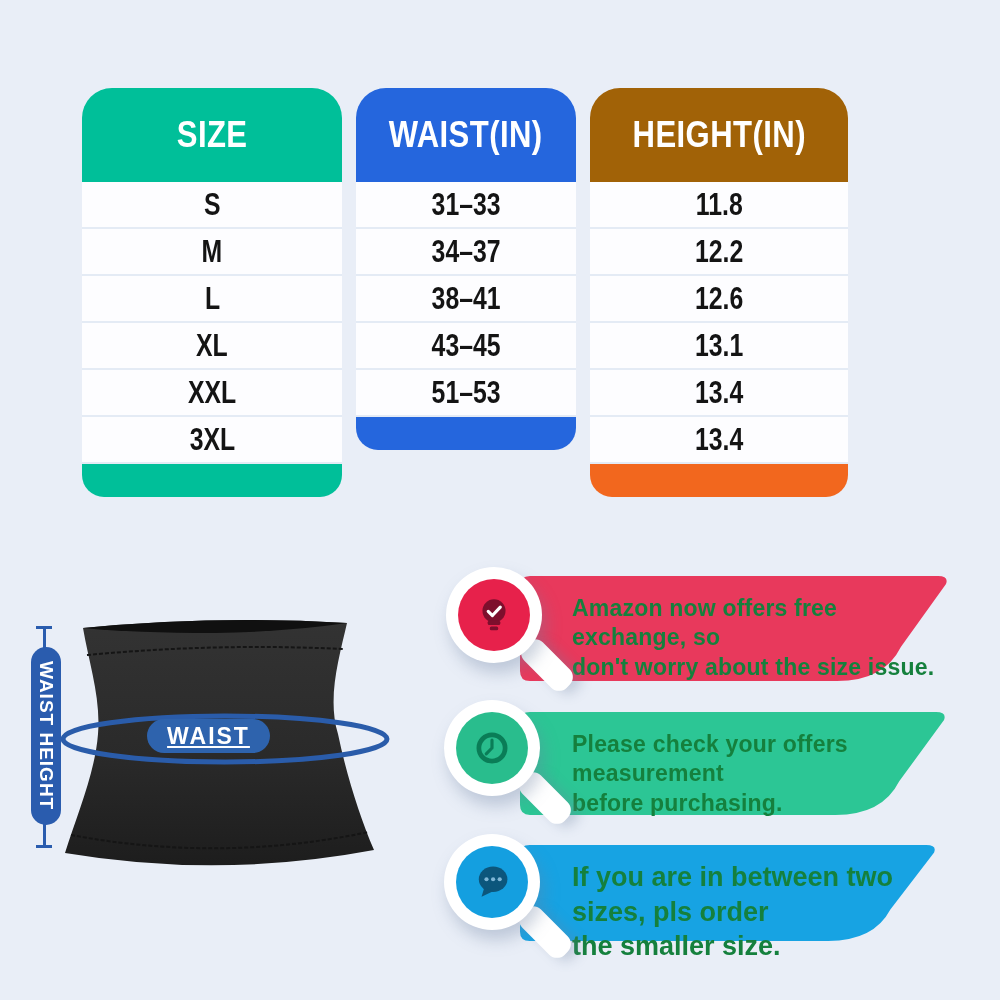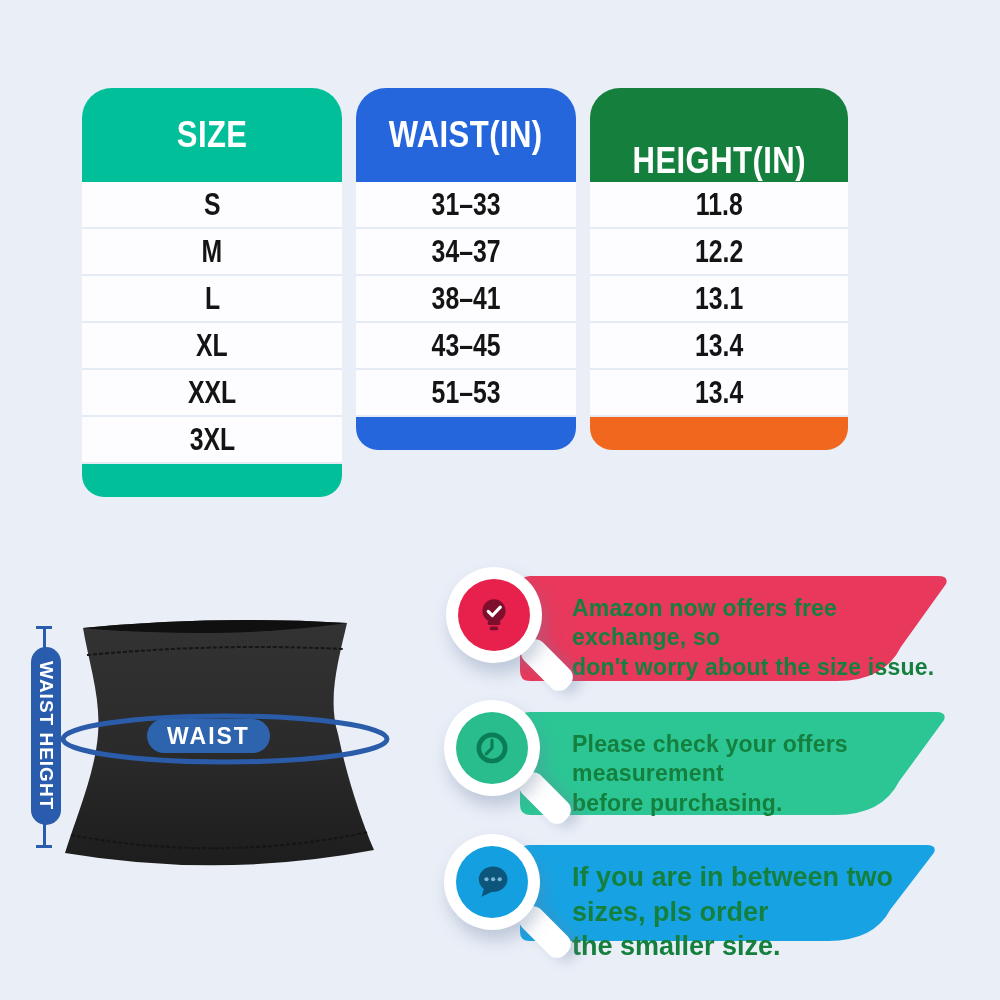--- a/index.html
+++ b/index.html
@@ -39,21 +39,21 @@
   }
   .height-pill span{
     writing-mode:vertical-rl;color:#fff;font-weight:700;font-size:19px;
     letter-spacing:1px;white-space:nowrap;
   }
   .garment-svg{position:absolute;left:55px;top:603px;z-index:1;}
   .waist-pill{
     position:absolute;left:147px;top:719px;width:123px;height:34px;
     background:#2e63ad;border-radius:17px;z-index:2;
     display:flex;align-items:center;justify-content:center;
-    color:#fff;font-weight:700;font-size:23px;letter-spacing:2px;
+    color:#fff;font-weight:700;font-size:23px;letter-spacing:2px;text-decoration:underline;
   }
 
   
   .banner{position:absolute;}
   .banner-text{
     position:absolute;color:#15803d;white-space:pre-line;z-index:2;
     font-size:23px;font-weight:600;line-height:1.28;letter-spacing:.2px;
   }
   .banner-text.bolder{font-size:27px;font-weight:700;letter-spacing:0;}
   .callout-icon{position:absolute;width:130px;height:140px;z-index:3;}
@@ -119,28 +119,31 @@
       <div class="cell">
           <span class="ctext">43–45</span>
         </div>
       <div class="cell">
           <span class="ctext">51–53</span>
         </div>
       <div class="col-footer" style="background-color: rgb(37, 102, 221);"></div>
     </div>
 
     <div class="col col-height">
-      <div class="col-header" style="background-color: #15803d; align-items: flex-end;">
+      <div class="col-header" style="background-color: #a16207;">
           <span class="htext">HEIGHT(IN)</span>
         </div>
       <div class="cell">
           <span class="ctext">11.8</span>
         </div>
       <div class="cell">
           <span class="ctext">12.2</span>
+        </div>
+      <div class="cell">
+          <span class="ctext">12.6</span>
         </div>
       <div class="cell">
           <span class="ctext">13.1</span>
         </div>
       <div class="cell">
           <span class="ctext">13.4</span>
         </div>
       <div class="cell">
           <span class="ctext">13.4</span>
         </div>

